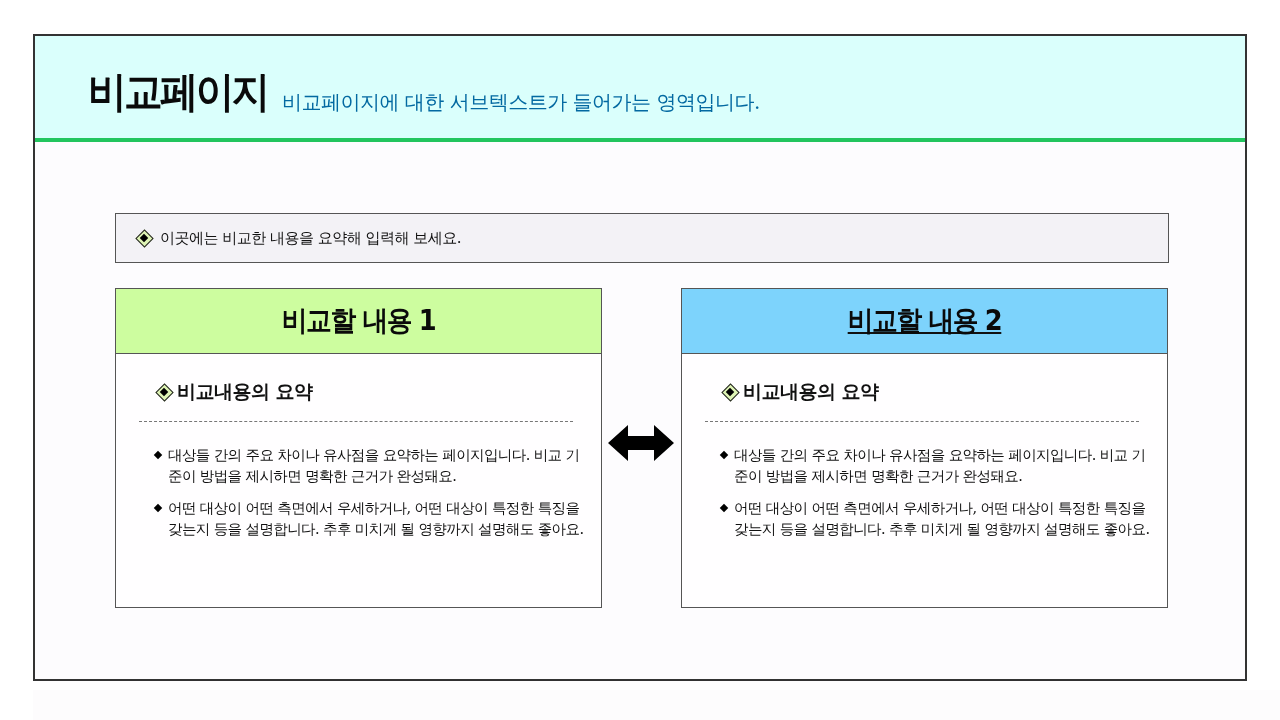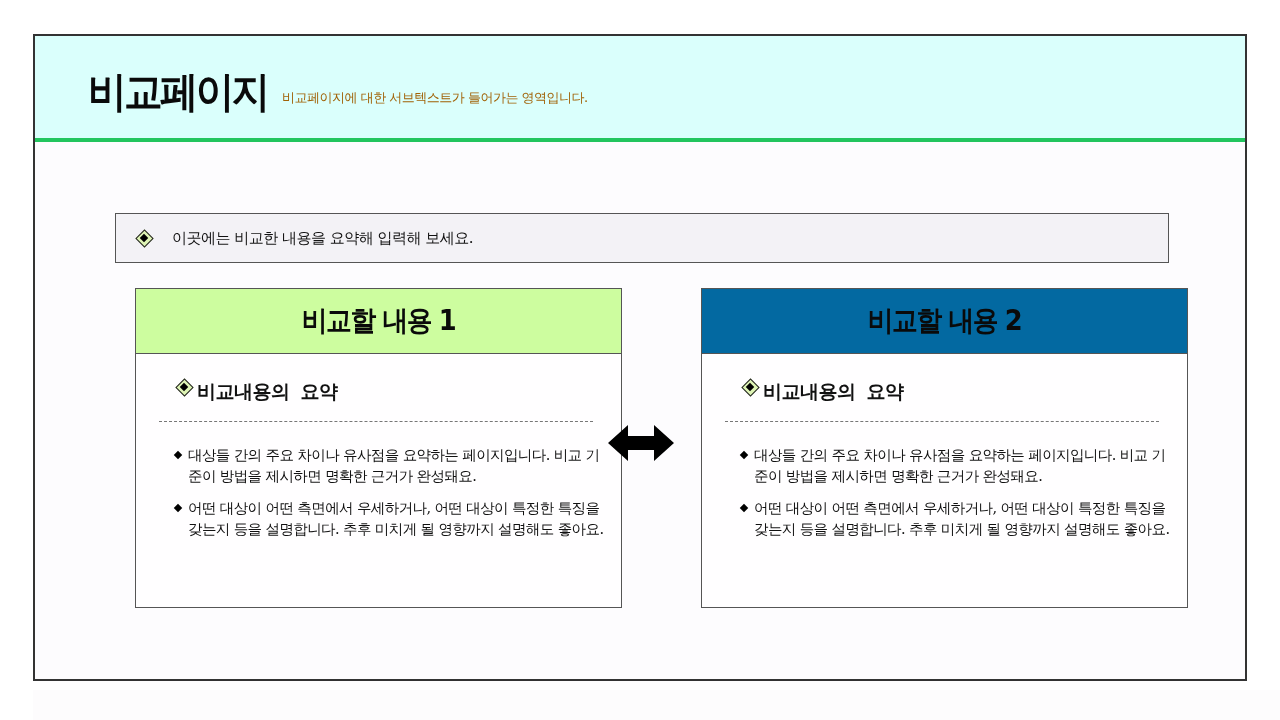--- a/index.html
+++ b/index.html
@@ -17,60 +17,60 @@
       background: #dafffc; border-bottom: 4px solid #22c55e;
     }
     .title {
       position: absolute; left: 53px; top: 28px;
       font-family: "DejaVu Sans", "Liberation Sans", sans-serif;
       font-weight: bold; font-size: 42px; letter-spacing: -3px; color: #0a0a0a;
       transform: scaleX(0.92); transform-origin: left center;
     }
     .subtitle {
       position: absolute; left: 247px; top: 53px;
-      font-size: 13px; color: #a16207; letter-spacing: -0.5px;
+      font-size: 20px; color: #0369a1; letter-spacing: -0.5px;
     }
 
     .summary {
       position: absolute; left: 80px; top: 177px; width: 1054px; height: 50px;
       background: #f3f2f6; border: 1px solid #555;
       display: flex; align-items: center; padding-left: 20px;
     }
-    .summary-text { font-size: 15px; margin-left: 20px; letter-spacing: -0.5px; }
+    .summary-text { font-size: 15px; margin-left: 8px; letter-spacing: -0.5px; }
 
     .diamond { display: inline-block; position: relative; width: 16px; height: 16px; flex: none; }
     .diamond::before {
       content: ""; position: absolute; left: 2px; top: 2px; width: 11px; height: 11px;
       transform: rotate(45deg); background: #dff5b5; border: 1px solid #222;
     }
     .diamond::after {
       content: ""; position: absolute; left: 5px; top: 5px; width: 6px; height: 6px;
       transform: rotate(45deg); background: #000;
     }
 
     .card {
       position: absolute; top: 252px; width: 487px; height: 320px;
-      border: 1px solid #555; background: #fffeff; margin-left: 20px;
+      border: 1px solid #555; background: #fffeff;
     }
     .card.left { left: 80px; }
     .card.right { left: 646px; }
     .card-header {
       height: 65px; border-bottom: 1px solid #555;
       display: flex; align-items: center; justify-content: center;
     }
     .card.left .card-header { background: #cdfd9f; }
-    .card.right .card-header { background: #0369a1; }
+    .card.right .card-header { background: #7dd3fc; text-decoration: underline; }
     .card-title {
       font-family: "DejaVu Sans", "Liberation Sans", sans-serif;
       font-weight: bold; font-size: 28px; letter-spacing: -1.5px; color: #0a0a0a;
       transform: scaleX(0.92);
     }
     .section-head {
       position: absolute; left: 40px; top: 90px;
-      display: flex; align-items: flex-start; font-family: Liberation Mono, monospace;
+      display: flex; align-items: center;
     }
     .section-title { font-size: 19px; font-weight: bold; margin-left: 5px; letter-spacing: -0.5px; }
     .divider {
       position: absolute; left: 23px; right: 28px; top: 132px;
       border-top: 1px dashed #777;
     }
     .bullets { position: absolute; left: 38px; top: 156px; width: 430px; list-style: none; }
     .bullets li {
       position: relative; padding-left: 14px; font-size: 14.5px; line-height: 21px;
       letter-spacing: -0.6px; margin-bottom: 11px;

